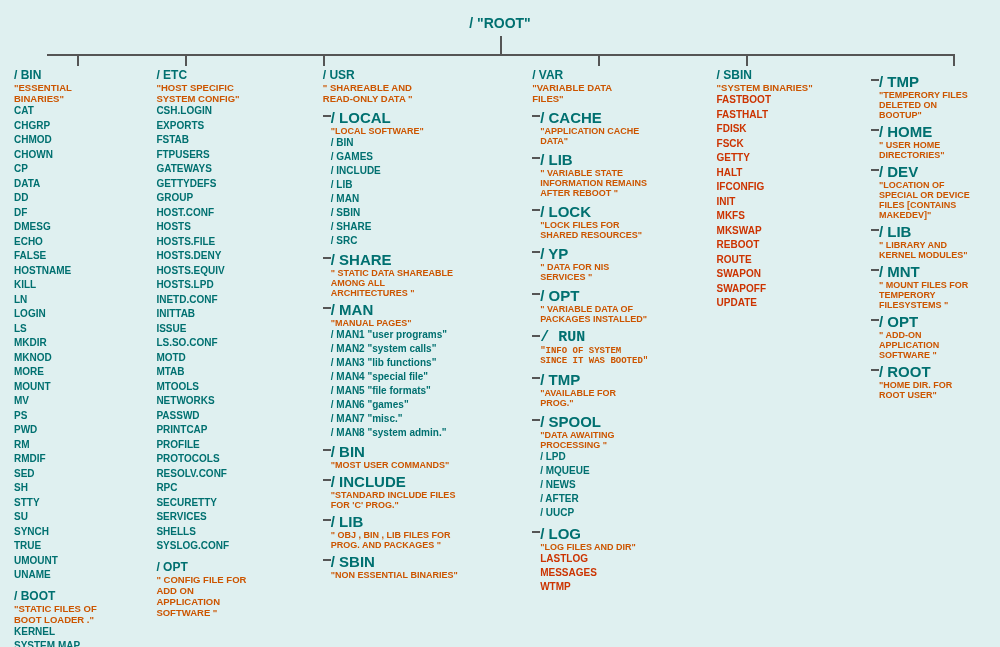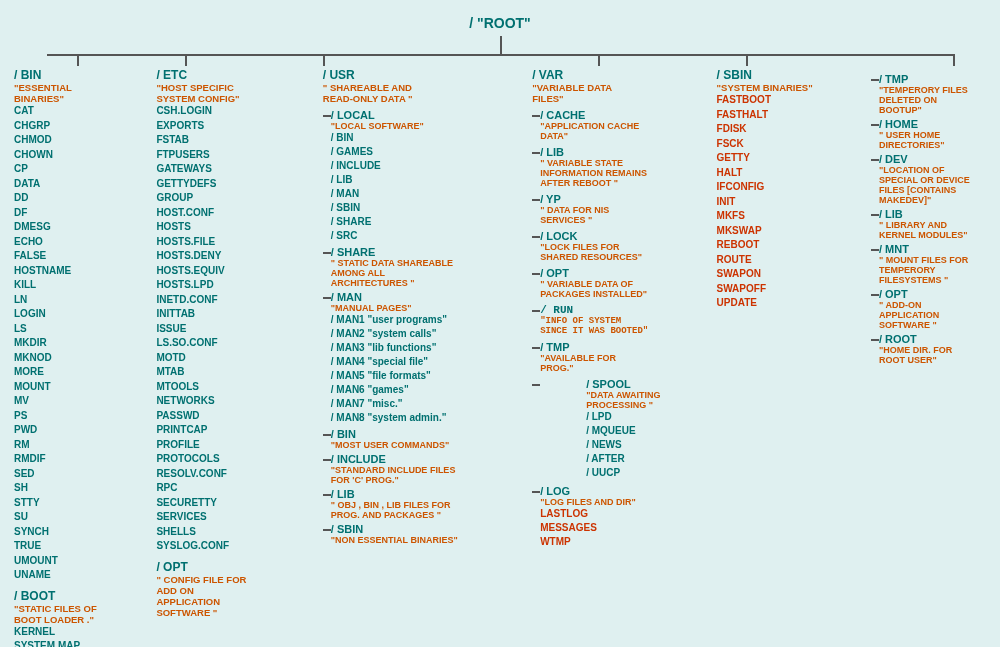--- a/index.html
+++ b/index.html
@@ -35,21 +35,21 @@
       font-size: 10px;
       font-weight: bold;
       line-height: 1.45;
       white-space: nowrap;
     }
     .sub-section {
       margin-top: 5px;
     }
     .sub-title {
       color: #007070;
-      font-size: 11px;
+      font-size: 15px;
       font-weight: bold;
     }
     .sub-desc {
       color: #cc5500;
       font-size: 9px;
       font-weight: bold;
     }
     .sub-item {
       color: #007070;
       font-size: 10px;
@@ -287,40 +287,40 @@
             <div class="sub-title">/ LIB</div>
             <div class="sub-desc" style="max-width:110px;">" VARIABLE STATE INFORMATION REMAINS AFTER REBOOT "</div>
           </div>
         </div>
       </div>
 
       <div class="sub-section">
         <div style="display:flex; align-items:flex-start;">
           <div style="width:8px; border-top:2px solid #555; margin-top:6px; flex-shrink:0;"></div>
           <div>
+            <div class="sub-title">/ LOCK</div>
+            <div class="sub-desc" style="max-width:110px;">"LOCK FILES FOR SHARED RESOURCES"</div>
+          </div>
+        </div>
+      </div>
+
+      <div class="sub-section">
+        <div style="display:flex; align-items:flex-start;">
+          <div style="width:8px; border-top:2px solid #555; margin-top:6px; flex-shrink:0;"></div>
+          <div>
             <div class="sub-title">/ YP</div>
             <div class="sub-desc" style="max-width:110px;">" DATA FOR NIS SERVICES "</div>
           </div>
         </div>
       </div>
 
       <div class="sub-section">
         <div style="display:flex; align-items:flex-start;">
           <div style="width:8px; border-top:2px solid #555; margin-top:6px; flex-shrink:0;"></div>
           <div>
-            <div class="sub-title">/ LOCK</div>
-            <div class="sub-desc" style="max-width:110px;">"LOCK FILES FOR SHARED RESOURCES"</div>
-          </div>
-        </div>
-      </div>
-
-      <div class="sub-section">
-        <div style="display:flex; align-items:flex-start;">
-          <div style="width:8px; border-top:2px solid #555; margin-top:6px; flex-shrink:0;"></div>
-          <div>
             <div class="sub-title">/ OPT</div>
             <div class="sub-desc" style="max-width:110px;">" VARIABLE DATA OF PACKAGES INSTALLED"</div>
           </div>
         </div>
       </div>
 
       <div class="sub-section">
         <div style="display:flex; align-items:flex-start;font-family:Liberation Mono, monospace;">
           <div style="width:8px; border-top:2px solid #555; margin-top:6px; flex-shrink:0;"></div>
           <div>
@@ -334,21 +334,21 @@
         <div style="display:flex; align-items:flex-start;">
           <div style="width:8px; border-top:2px solid #555; margin-top:6px; flex-shrink:0;"></div>
           <div>
             <div class="sub-title">/ TMP</div>
             <div class="sub-desc" style="max-width:110px;">"AVAILABLE FOR PROG."</div>
           </div>
         </div>
       </div>
 
       <div class="sub-section">
-        <div style="display:flex; align-items:flex-start;gap:46px;">
+        <div style="display:flex; align-items:flex-start;">
           <div style="width:8px; border-top:2px solid #555; margin-top:6px; flex-shrink:0;"></div>
           <div>
             <div class="sub-title">/ SPOOL</div>
             <div class="sub-desc" style="max-width:110px;">"DATA AWAITING PROCESSING "</div>
             <div class="sub-item">/ LPD</div>
             <div class="sub-item">/ MQUEUE</div>
             <div class="sub-item">/ NEWS</div>
             <div class="sub-item">/ AFTER</div>
             <div class="sub-item">/ UUCP</div>
           </div>

